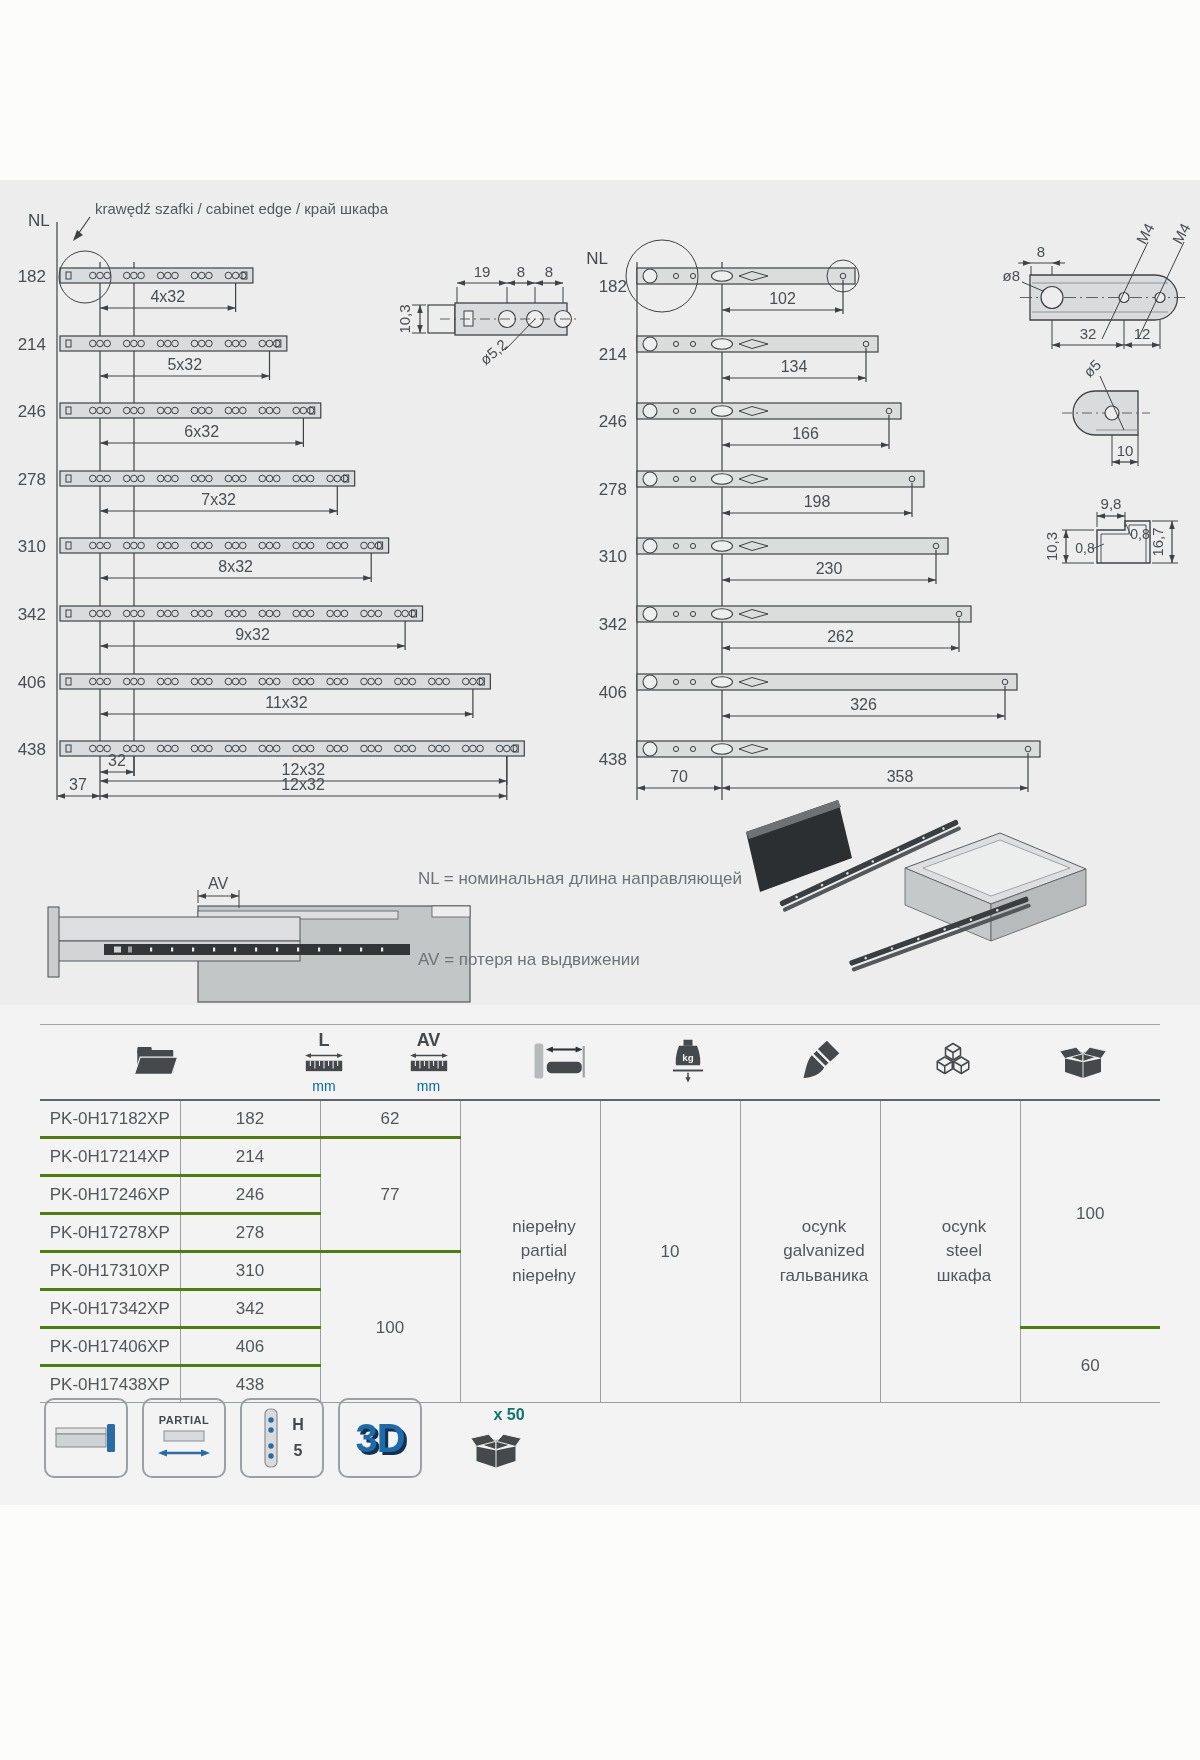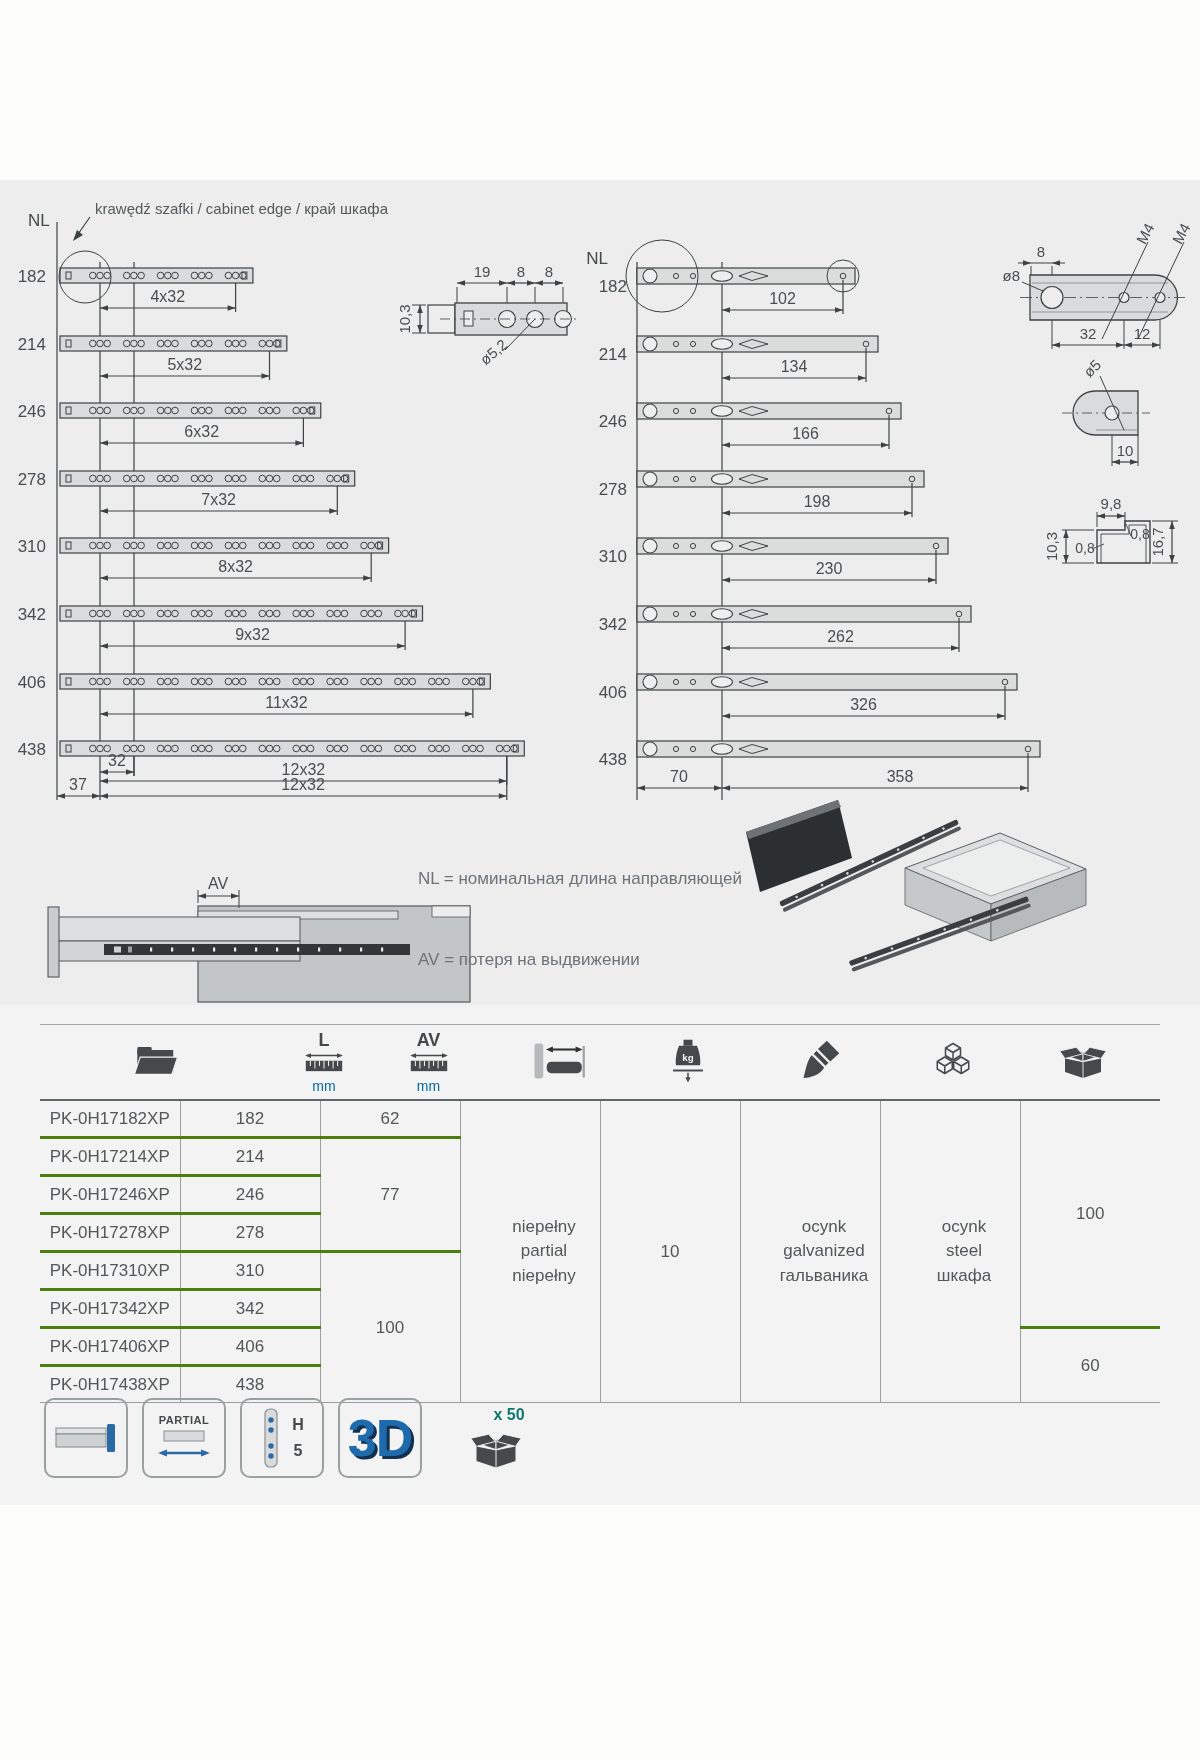--- a/index.html
+++ b/index.html
@@ -19,21 +19,21 @@
   td.br{border-right:1px solid #9a9ea0;}
   td.bb{border-bottom:3px solid #4d7c0f;}
   .tbl-botline{border-top:1px solid #9a9ea0;height:0;}
   .mline{display:block;line-height:1.45;padding-left:28px;}
   .badges{position:absolute;left:44px;top:1398px;display:flex;gap:14px;align-items:stretch;}
   .badge{width:84px;height:80px;border:2px solid #9ba0a2;border-radius:10px;box-sizing:border-box;display:flex;flex-direction:column;align-items:center;justify-content:center;gap:3px;}
   .badge-nb{width:120px;height:80px;border:none;display:flex;flex-direction:column;align-items:center;justify-content:center;gap:1px;}
   .partial-txt{font-size:11px;font-weight:bold;color:#45494c;letter-spacing:.5px;}
   .h17{display:flex;flex-direction:row;align-items:center;gap:8px;}
   .h17 .txtcol{display:flex;flex-direction:column;align-items:center;gap:10px;font-size:16px;font-weight:bold;color:#45494c;line-height:1;}
-  .threed{font-size:52px;font-weight:bold;color:#1d6aad;text-shadow:3px 3px 0 #13314e;letter-spacing:-1px;}
+  .threed{font-size:40px;font-weight:bold;color:#1d6aad;text-shadow:3px 3px 0 #13314e;letter-spacing:-1px;}
   .x50{font-size:16px;font-weight:bold;color:#0f766e;margin-left:26px;}
 </style>
 </head>
 <body>
 
 <div class="page">
 
   <section class="drawings">
     <svg id="dsvg" width="1200" height="825" viewBox="0 180 1200 825">
       <defs>

